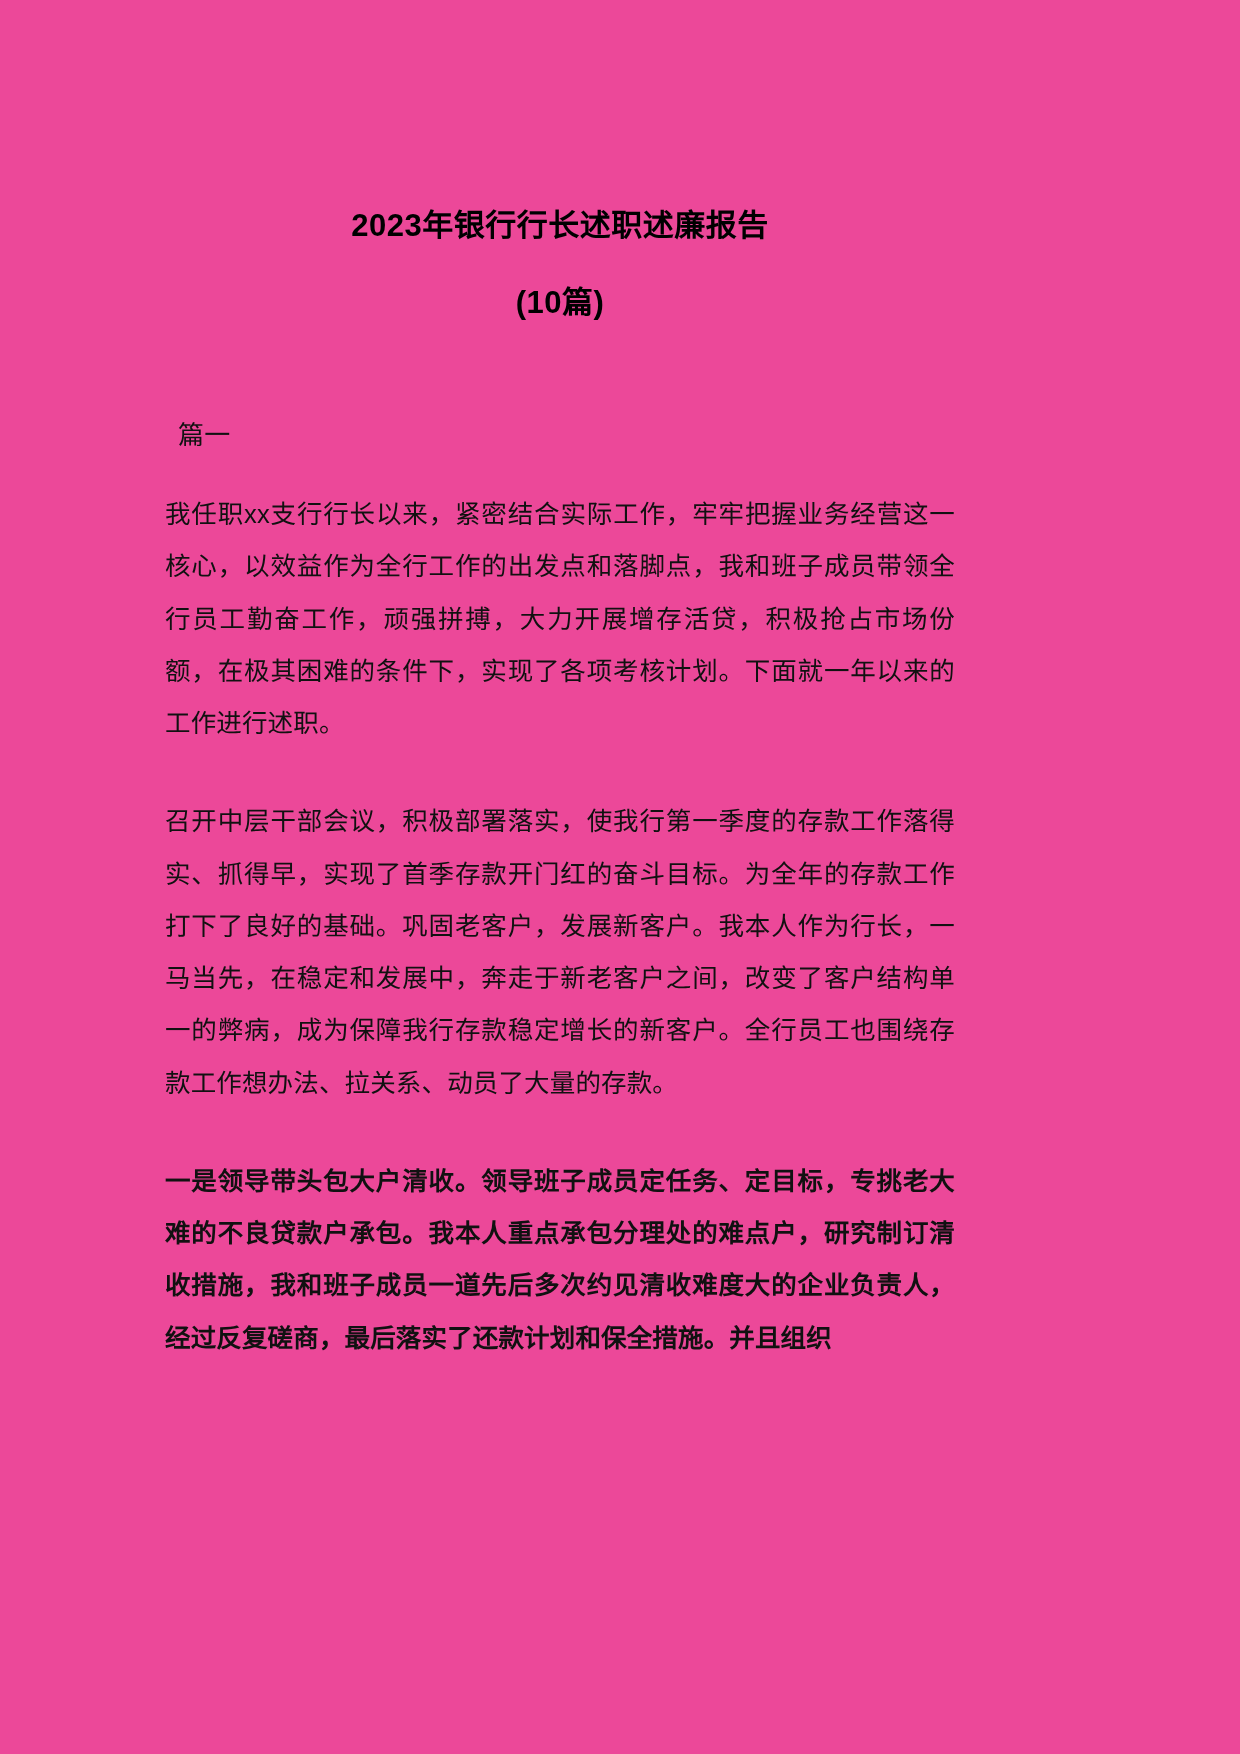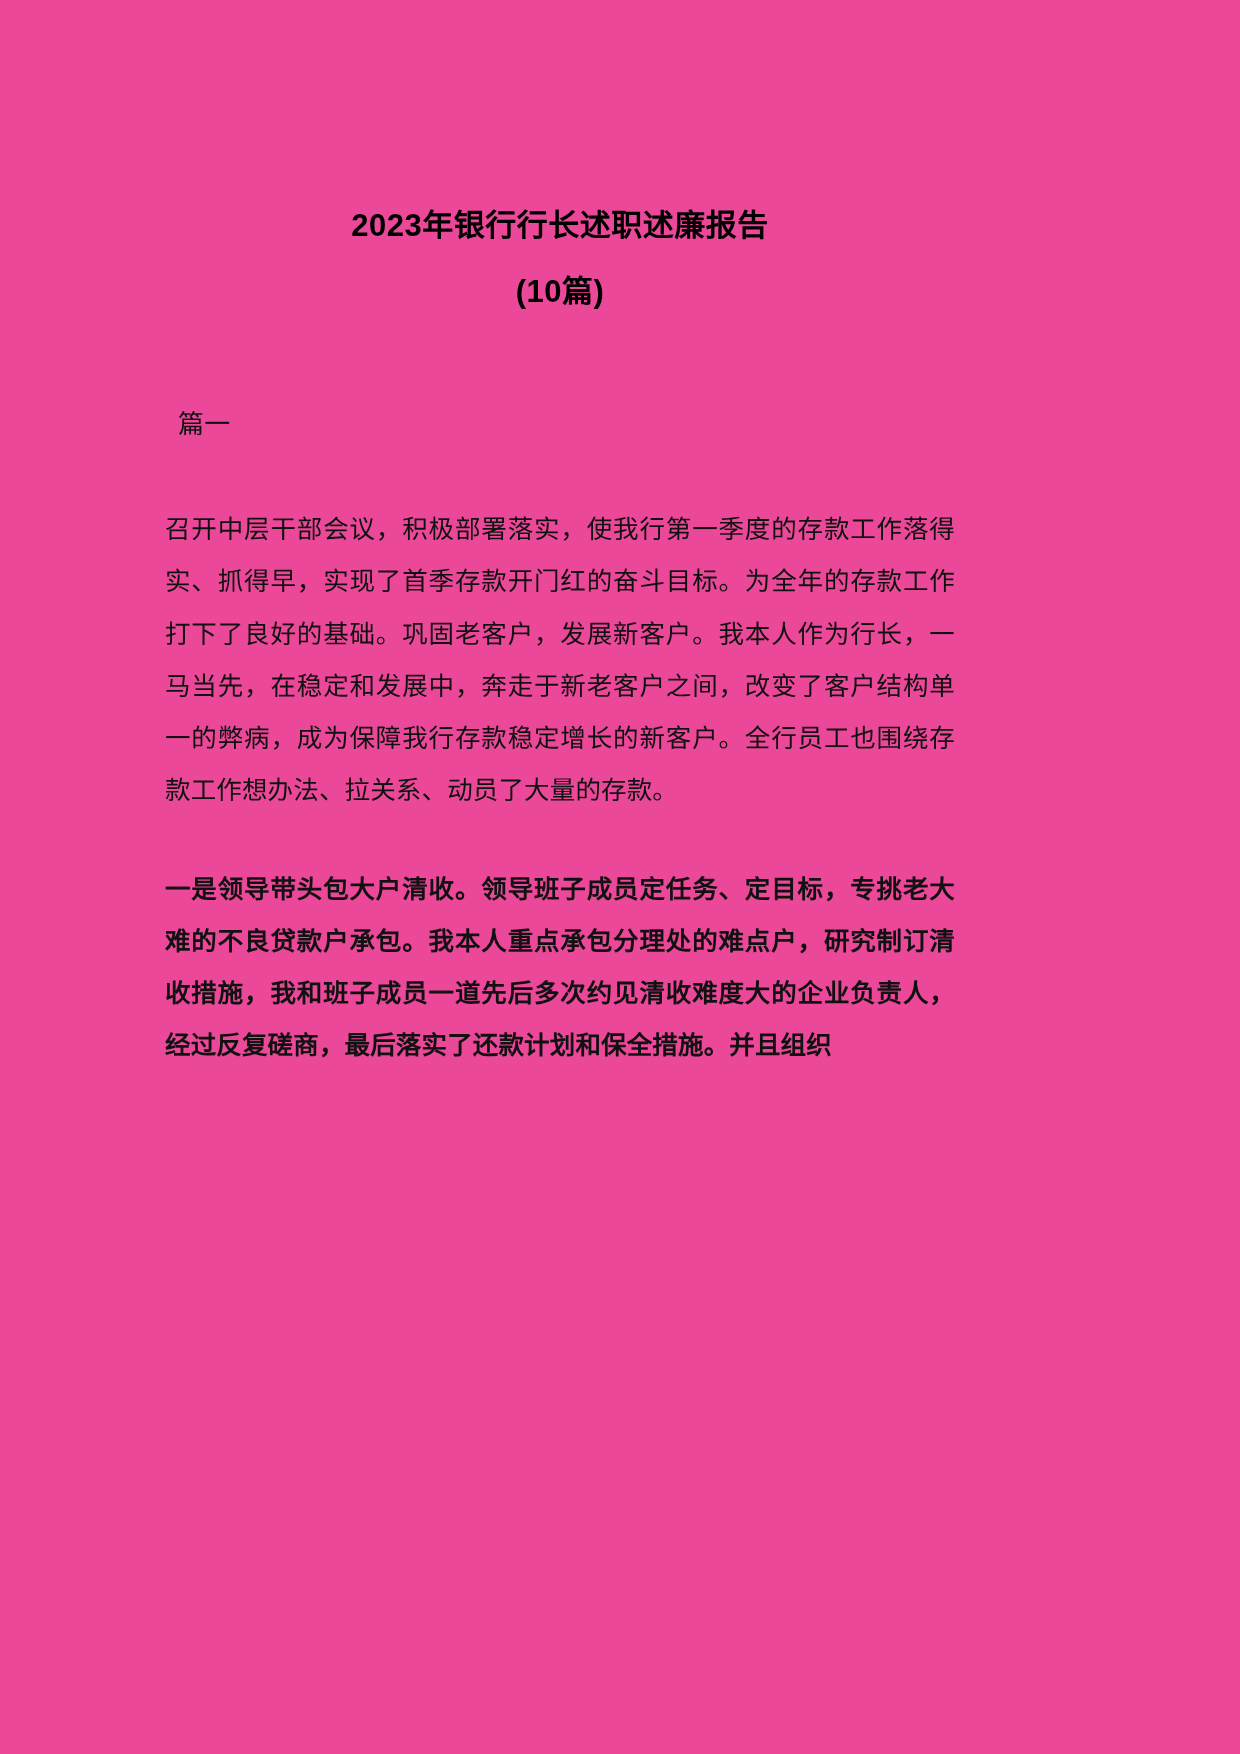--- a/index.html
+++ b/index.html
@@ -37,21 +37,21 @@
     margin: 0;
     padding-top: 205px;
     color: #000000;
   }
   .doc-subtitle {
     font-size: 31px;
     font-weight: bold;
     text-align: center;
     letter-spacing: 0.5px;
     line-height: 1.35;
-    margin: 0;
+    margin: 11px;
     padding-top: 24px;
     color: #000000;
   }
   .section-marker {
     font-size: 26px;
     font-weight: normal;
     line-height: 1.55;
     margin: 13px;
     padding-top: 78px;
     letter-spacing: 0.2px;
@@ -81,19 +81,20 @@
 
 <div class="page">
   <div class="content">
 
     <h1 class="doc-title">2023年银行行长述职述廉报告</h1>
 
     <h2 class="doc-subtitle">(10篇)</h2>
 
     <p class="section-marker">篇一</p>
 
+    <p class="para">我任职xx支行行长以来，紧密结合实际工作，牢牢把握业务经营这一核心，以效益作为全行工作的出发点和落脚点，我和班子成员带领全行员工勤奋工作，顽强拼搏，大力开展增存活贷，积极抢占市场份额，在极其困难的条件下，实现了各项考核计划。下面就一年以来的工作进行述职。</p>
 
     <p class="para gap">召开中层干部会议，积极部署落实，使我行第一季度的存款工作落得实、抓得早，实现了首季存款开门红的奋斗目标。为全年的存款工作打下了良好的基础。巩固老客户，发展新客户。我本人作为行长，一马当先，在稳定和发展中，奔走于新老客户之间，改变了客户结构单一的弊病，成为保障我行存款稳定增长的新客户。全行员工也围绕存款工作想办法、拉关系、动员了大量的存款。</p>
 
     <p class="para gap">一是领导带头包大户清收。领导班子成员定任务、定目标，专挑老大难的不良贷款户承包。我本人重点承包分理处的难点户，研究制订清收措施，我和班子成员一道先后多次约见清收难度大的企业负责人，经过反复磋商，最后落实了还款计划和保全措施。并且组织</p>
 
   </div>
 </div>
 
 </body></html>

